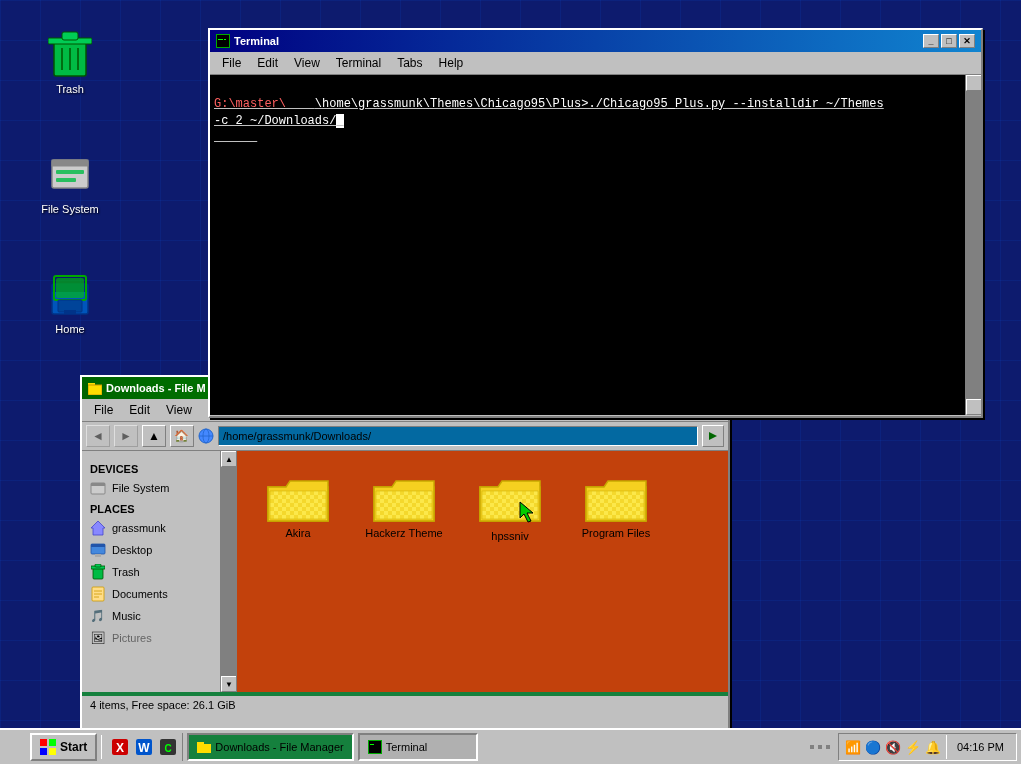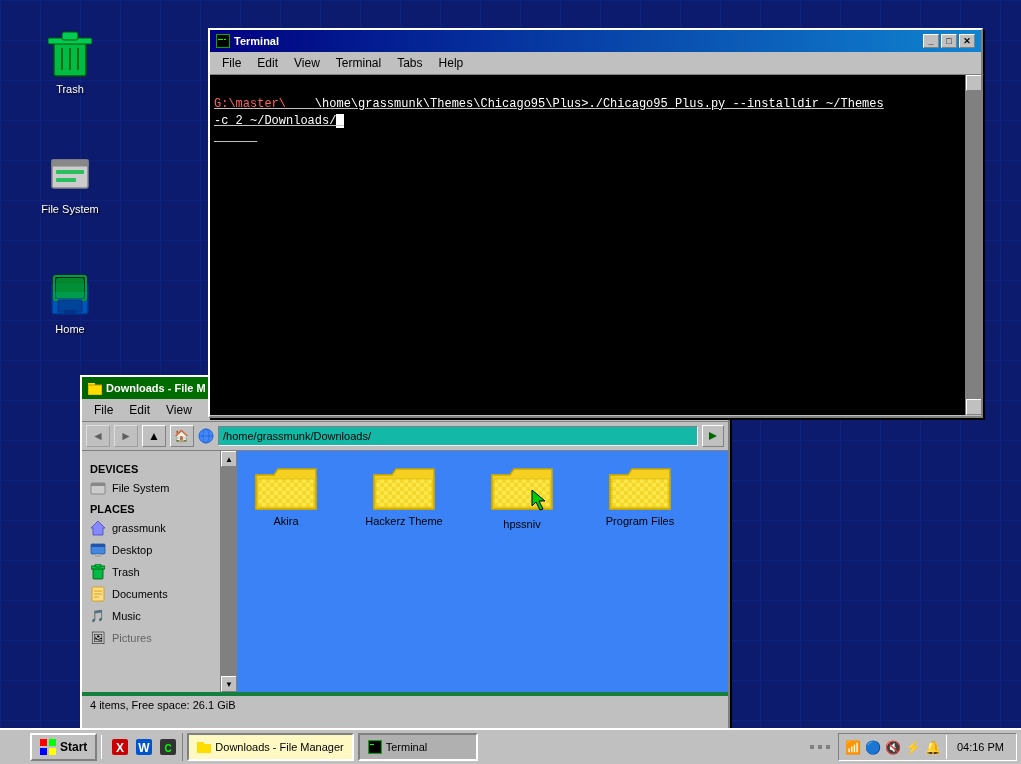--- a/index.html
+++ b/index.html
@@ -111,21 +111,21 @@
     }
 
     .taskbar-divider {
       width: 1px;
       height: 24px;
       background: #808080;
       border-right: 1px solid #ffffff;
     }
 
     .taskbar-button {
-      background: #fef9c3;
+      background: #15803d;
       border: 2px solid;
       border-color: #808080 #ffffff #ffffff #808080;
       padding: 2px 8px;
       font-size: 11px;
       cursor: pointer;
       height: 28px;
       display: flex;
       align-items: center;
       gap: 4px;
       min-width: 120px;
@@ -335,21 +335,21 @@
       display: flex;
       align-items: center;
       gap: 4px;
     }
 
     .address-input {
       flex: 1;
       height: 20px;
       border: 1px solid;
       border-color: #808080 #ffffff #ffffff #808080;
-      background: #14b8a6;
+      background: #0369a1;
       padding: 0 4px;
       font-size: 11px;
     }
 
     .address-go-btn {
       width: 22px;
       height: 22px;
       background: #c0c0c0;
       border: 1px solid;
       border-color: #ffffff #808080 #808080 #ffffff;
@@ -394,25 +394,25 @@
       width: 16px;
       height: 16px;
       display: flex;
       align-items: center;
       justify-content: center;
       font-size: 12px;
     }
 
     .fm-main {
       flex: 1;
-      background: #3b82f6;
-      padding: 4px;
+      background: #c2410c;
+      padding: 16px;
       display: flex;
       flex-wrap: wrap;
-      gap: 28px;
+      gap: 16px;
       align-content: flex-start;
       overflow-y: auto;
     }
 
     .folder-item {
       display: flex;
       flex-direction: column;
       align-items: center;
       width: 90px;
       cursor: pointer;

